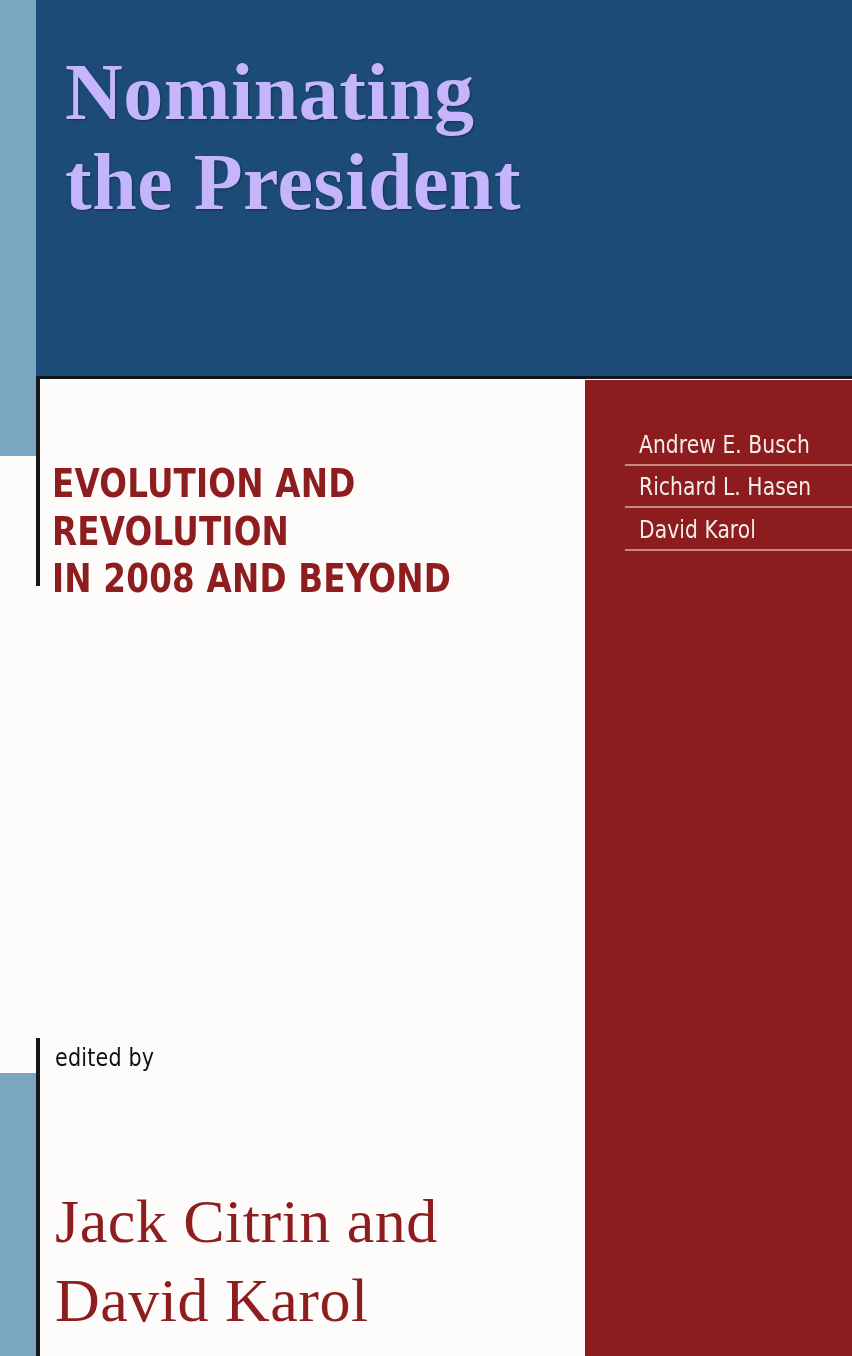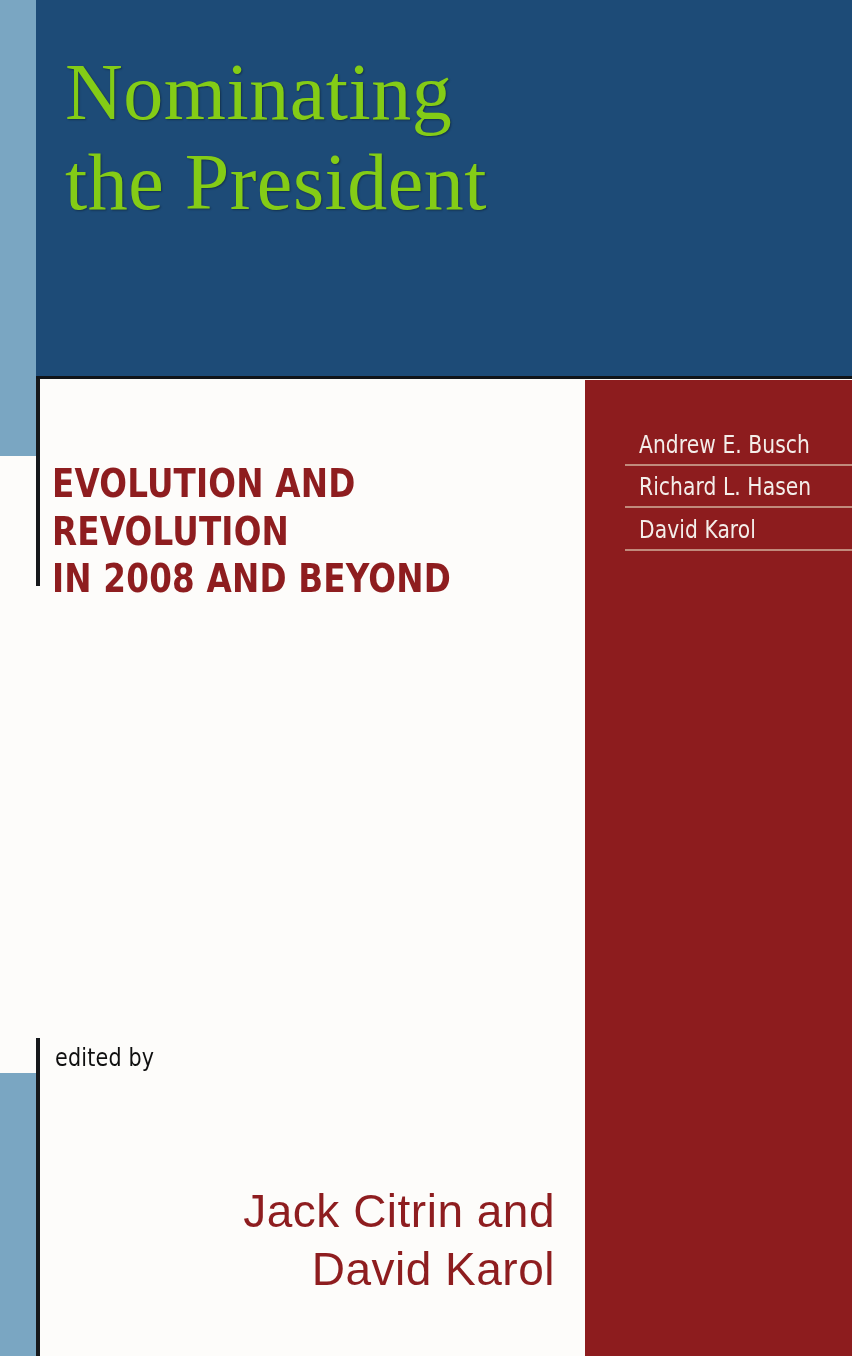--- a/index.html
+++ b/index.html
@@ -37,23 +37,23 @@
     height: 379px;
     background: #1d4b77;
     border-bottom: 3px solid #111418;
     box-sizing: border-box;
   }
   #book-title {
     position: absolute;
     left: 29px;
     top: 48px;
     width: 700px;
-    color: #84cc16;
+    color: #c4b5fd;
     font-family: "Liberation Serif", serif;
-    font-weight: 400;
+    font-weight: 700;
     font-size: 80px;
     line-height: 1.12;
     letter-spacing: 0.5px;
     text-shadow: 1px 1px 2px rgba(0,0,0,0.35);
     white-space: pre-line;
   }
 
   
   .vrule {
     position: absolute;
@@ -95,27 +95,26 @@
     transform-origin: left top;
   }
 
   
   #editors {
     position: absolute;
     left: 55px;
     top: 1182px;
     width: 500px;
     color: #8e1d1f;
-    font-family: Liberation Sans, sans-serif;
+    font-family: Liberation Serif, serif;
     font-weight: 400;
-    font-size: 46px;
+    font-size: 62px;
     line-height: 1.27;
     letter-spacing: 0.5px;
     white-space: pre-line;
-    text-align: right;
   }
 
   
   #contributors-panel {
     position: absolute;
     left: 585px;
     top: 380px;
     width: 267px;
     height: 976px;
     background: #8d1c1e;

